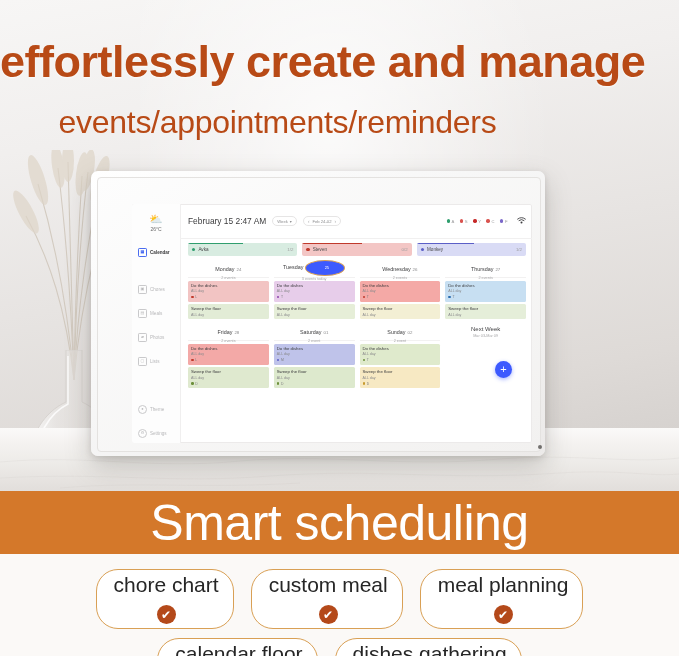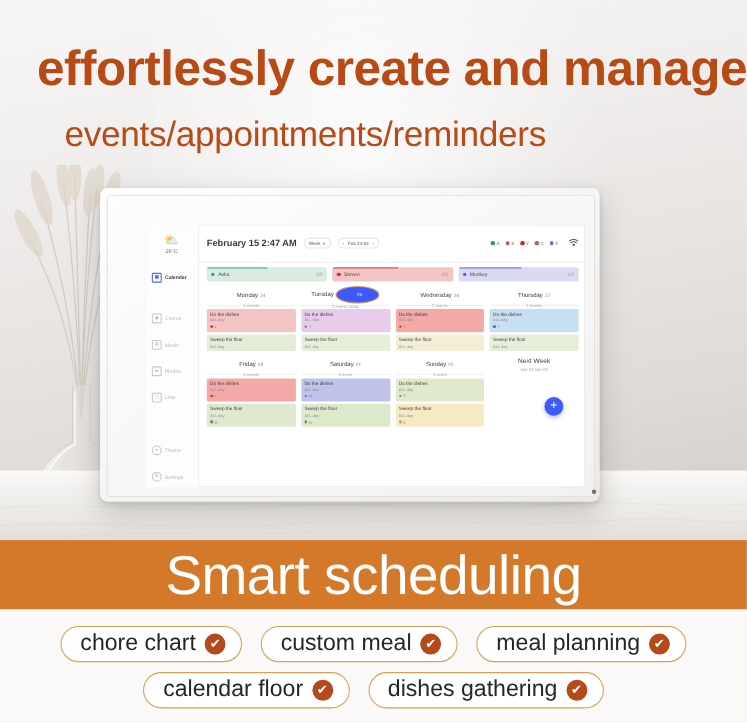--- a/index.html
+++ b/index.html
@@ -24,21 +24,21 @@
     background:linear-gradient(180deg,#ffffff,#efedea);}
   .marble{position:absolute;left:0;top:448px;width:679px;height:43px;opacity:.5;}
 
   
   .vase-wrap{position:absolute;left:8px;top:150px;width:132px;height:300px;}
   .grass{position:absolute;left:0;top:0;width:132px;height:230px;}
   .vase-glass{position:absolute;left:14px;top:200px;width:104px;height:150px;}
 
   
   .headline{
-    position:absolute;left:0;top:36px;width:679px;text-align:right;
+    position:absolute;left:0;top:36px;width:679px;text-align:left;
     font-size:45px;font-weight:bold;color:#b84a16;letter-spacing:-.5px;
     text-shadow:0 1px 2px rgba(255,255,255,.8);
   }
   .subhead{
     position:absolute;left:0;top:104px;width:555px;text-align:center;
     font-size:32px;color:#b84a16;letter-spacing:-.3px;
   }
 
   
   .tablet{
@@ -74,21 +74,21 @@
   .sb-item.active .sbi{border-color:#4a6cf0;color:#4a6cf0;}
   .sbi{width:7px;height:7px;border:0.6px solid #c9c9cb;border-radius:1.2px;
      display:flex;align-items:center;justify-content:center;font-size:4px;line-height:1;}
   .sbi.round{border-radius:50%;}
   .sb-gap{height:13px;}
   .sb-gap-lg{height:24px;}
 
   
   .main{position:absolute;left:48px;top:0;width:352px;height:239px;}
   .topbar{height:34px;display:flex;align-items:center;border-bottom:1px solid #f1f0f0;
-     padding:0 6px 0 8px;gap:6px;font-weight:bold;}
+     padding:0 6px 0 8px;gap:6px;}
   .clock{font-size:8.4px;color:#3c3c3e;white-space:nowrap;}
   .pill{display:flex;align-items:center;gap:2px;border:0.7px solid #e6e5e5;border-radius:7px;
      padding:1.6px 4px;font-size:4.2px;color:#8e8e90;white-space:nowrap;}
   .pill .cv{font-size:4px;}
   .nav{display:flex;align-items:center;gap:3px;border:0.7px solid #e6e5e5;border-radius:7px;
      padding:1.6px 4px;font-size:4.2px;color:#8e8e90;white-space:nowrap;}
   .nav .ar{color:#a9a9ab;font-size:4.6px;}
   .legend{display:flex;align-items:center;gap:5.5px;margin-left:auto;}
   .lg{display:flex;align-items:center;gap:1.6px;font-size:4.2px;color:#9a9a9c;}
   .lgdot{width:3.4px;height:3.4px;border-radius:50%;}
@@ -129,21 +129,21 @@
 
   
   .banner{position:absolute;left:0;top:491px;width:679px;height:63px;background:#d4782a;
      display:flex;align-items:center;justify-content:center;}
   .banner-txt{font-size:50px;font-weight:normal;color:#ffffff;letter-spacing:-.5px;}
   .badges{position:absolute;left:0;top:554px;width:679px;height:102px;background:#fbf9f7;}
   .brow{display:flex;justify-content:center;align-items:center;gap:17px;}
   .brow.r1{padding-top:15px;}
   .brow.r2{padding-top:9px;}
   .badge{display:flex;align-items:center;gap:8px;border:1.6px solid #d9a055;
-     border-radius:22px;background:#ffffff;padding:3px 14px 4px 17px;}
+     border-radius:22px;background:#ffffff;padding:3px 14px 4px 17px;flex-direction:column;}
   .badge .btxt{font-size:21px;color:#262626;}
   .chk{width:19px;height:19px;border-radius:50%;background:#b4491a;color:#fff;
      display:flex;align-items:center;justify-content:center;font-size:12px;line-height:1;
      flex-shrink:0;}
 </style>
 </head>
 <body>
 
 <div class="scene">
   <div class="wall"></div>

